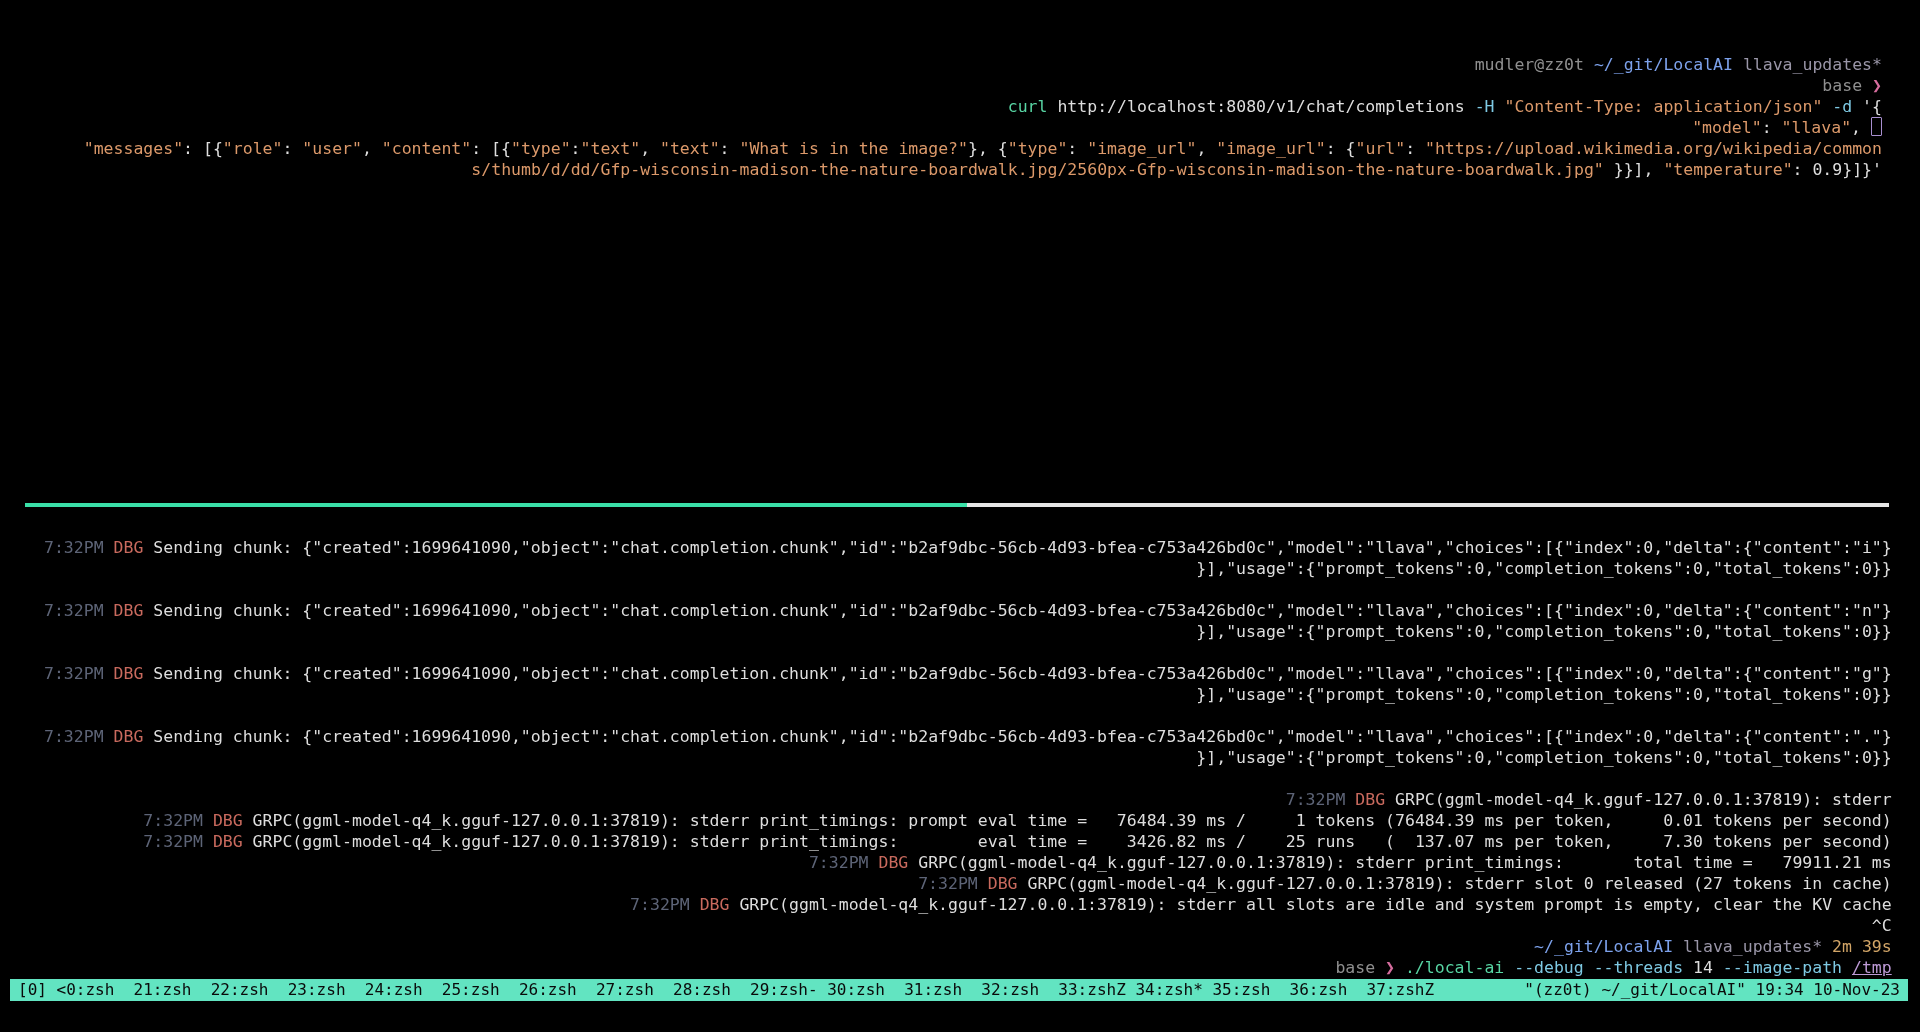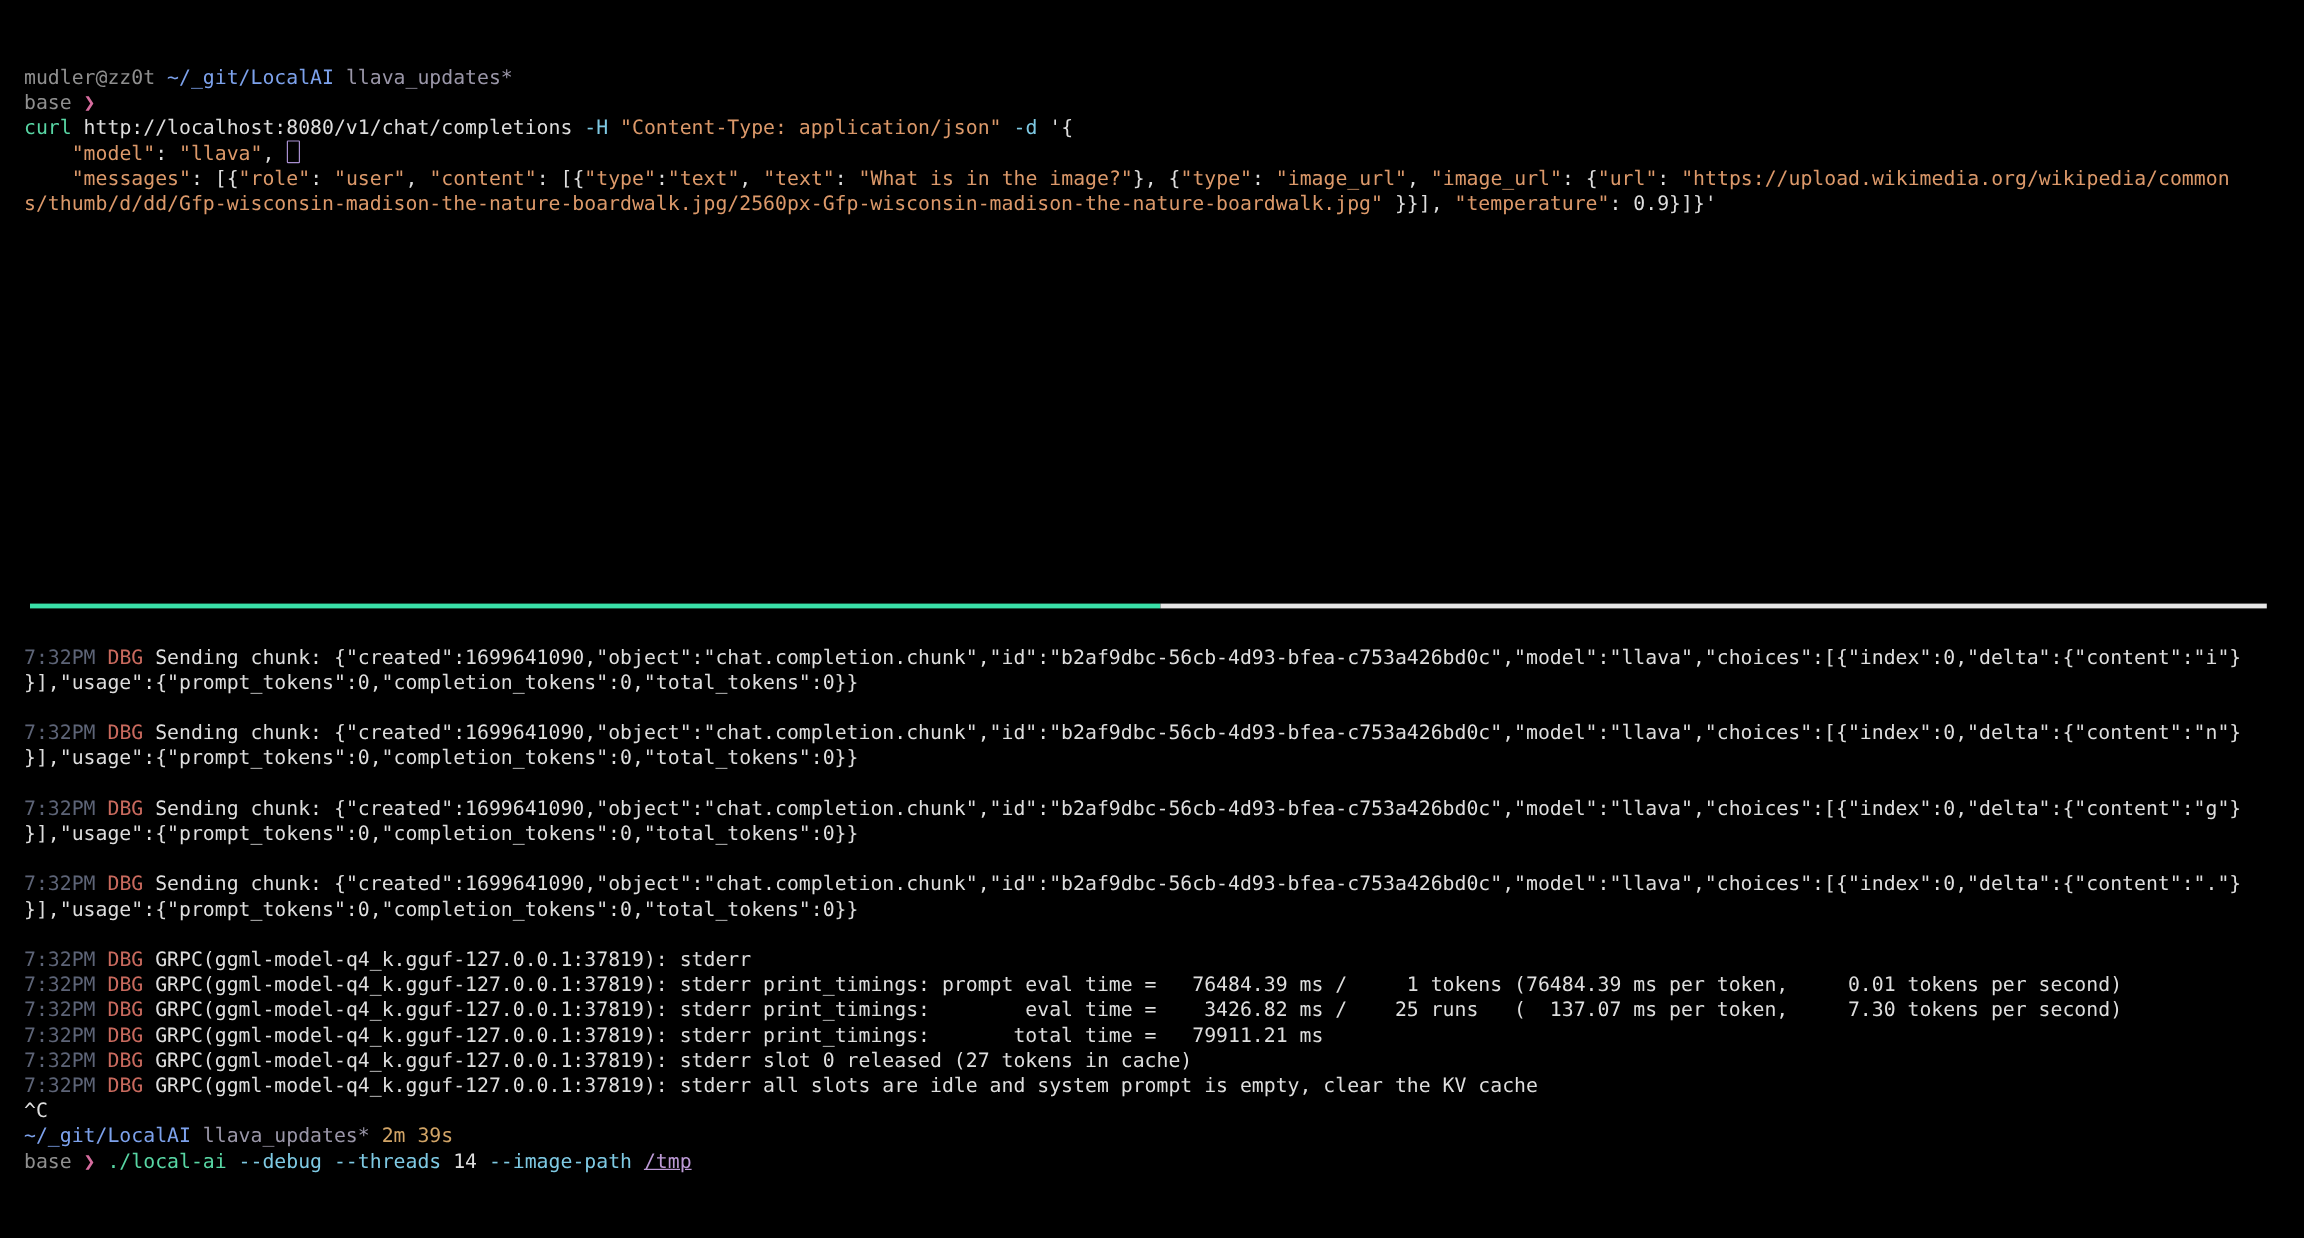--- a/index.html
+++ b/index.html
@@ -1,19 +1,19 @@
 <!DOCTYPE html>
 <html><head>
 <meta charset="utf-8">
 <style>
   html,body{margin:0;padding:0;background:#000;}
   body{width:1920px;height:1032px;overflow:hidden;position:relative;
        font-family:"DejaVu Sans Mono","Liberation Mono",monospace;}
   .terminal{position:absolute;inset:0;font-size:16.5px;line-height:21px;}
-  .section{position:absolute;left:20px;white-space:pre;}
+  .section{position:absolute;left:44px;white-space:pre;text-align:right;}
   #sect-top{top:54px;}
   #sect-out{top:537px;}
   .term-line{height:21px;white-space:pre;}
   .cursor-box{display:inline-block;width:9px;height:17px;border:1.5px solid #a88fd0;
               border-radius:1px;vertical-align:-3px;}
   #pane-divider{position:absolute;top:503px;left:25px;width:1864px;height:4px;display:flex;}
   #divider-active{width:942px;height:100%;}
   #divider-rest{flex:1;height:100%;}
   #status-bar{position:absolute;top:979px;left:10px;right:12px;height:22px;
               display:flex;justify-content:space-between;align-items:center;
@@ -26,13 +26,17 @@
 <div class="terminal">
   <div class="section" id="sect-top"><div class="term-line"><span style="color: rgb(143, 143, 143);">mudler@zz0t </span><span style="color: rgb(125, 162, 236);">~/_git/LocalAI</span><span style="color: rgb(154, 150, 168);"> llava_updates*</span></div><div class="term-line"><span style="color: rgb(143, 143, 143);">base </span><span style="color: rgb(214, 109, 158);">❯</span></div><div class="term-line"><span style="color: rgb(88, 214, 164);">curl</span><span style="color: rgb(222, 222, 222);"> http://localhost:8080/v1/chat/completions </span><span style="color: rgb(126, 201, 227);">-H</span><span style="color: rgb(222, 222, 222);"> </span><span style="color: rgb(220, 153, 106);">"Content-Type: application/json"</span><span style="color: rgb(222, 222, 222);"> </span><span style="color: rgb(126, 201, 227);">-d</span><span style="color: rgb(222, 222, 222);"> '{</span></div><div class="term-line"><span style="color: rgb(222, 222, 222);">    </span><span style="color: rgb(220, 153, 106);">"model"</span><span style="color: rgb(222, 222, 222);">: </span><span style="color: rgb(220, 153, 106);">"llava"</span><span style="color: rgb(222, 222, 222);">, </span><span class="cursor-box" style="border-color: rgb(168, 143, 208);"></span></div><div class="term-line"><span style="color: rgb(222, 222, 222);">    </span><span style="color: rgb(220, 153, 106);">"messages"</span><span style="color: rgb(222, 222, 222);">: [{</span><span style="color: rgb(220, 153, 106);">"role"</span><span style="color: rgb(222, 222, 222);">: </span><span style="color: rgb(220, 153, 106);">"user"</span><span style="color: rgb(222, 222, 222);">, </span><span style="color: rgb(220, 153, 106);">"content"</span><span style="color: rgb(222, 222, 222);">: [{</span><span style="color: rgb(220, 153, 106);">"type"</span><span style="color: rgb(222, 222, 222);">:</span><span style="color: rgb(220, 153, 106);">"text"</span><span style="color: rgb(222, 222, 222);">, </span><span style="color: rgb(220, 153, 106);">"text"</span><span style="color: rgb(222, 222, 222);">: </span><span style="color: rgb(220, 153, 106);">"What is in the image?"</span><span style="color: rgb(222, 222, 222);">}, {</span><span style="color: rgb(220, 153, 106);">"type"</span><span style="color: rgb(222, 222, 222);">: </span><span style="color: rgb(220, 153, 106);">"image_url"</span><span style="color: rgb(222, 222, 222);">, </span><span style="color: rgb(220, 153, 106);">"image_url"</span><span style="color: rgb(222, 222, 222);">: {</span><span style="color: rgb(220, 153, 106);">"url"</span><span style="color: rgb(222, 222, 222);">: </span><span style="color: rgb(220, 153, 106);">"https://upload.wikimedia.org/wikipedia/common</span></div><div class="term-line"><span style="color: rgb(220, 153, 106);">s/thumb/d/dd/Gfp-wisconsin-madison-the-nature-boardwalk.jpg/2560px-Gfp-wisconsin-madison-the-nature-boardwalk.jpg"</span><span style="color: rgb(222, 222, 222);"> }}], </span><span style="color: rgb(220, 153, 106);">"temperature"</span><span style="color: rgb(222, 222, 222);">: 0.9}]}'</span></div></div>
 
   <div id="pane-divider">
     <div id="divider-active" style="background: rgb(58, 224, 168);"></div>
     <div id="divider-rest" style="background: rgb(230, 230, 230);"></div>
   </div>
 
   <div class="section" id="sect-out"><div class="term-line"><span style="color: rgb(93, 100, 119);">7:32PM</span><span style="color: rgb(222, 222, 222);"> </span><span style="color: rgb(201, 106, 94);">DBG</span><span style="color: rgb(222, 222, 222);"> Sending chunk: {"created":1699641090,"object":"chat.completion.chunk","id":"b2af9dbc-56cb-4d93-bfea-c753a426bd0c","model":"llava","choices":[{"index":0,"delta":{"content":"i"}</span></div><div class="term-line"><span style="color: rgb(222, 222, 222);">}],"usage":{"prompt_tokens":0,"completion_tokens":0,"total_tokens":0}}</span></div><div class="term-line"></div><div class="term-line"><span style="color: rgb(93, 100, 119);">7:32PM</span><span style="color: rgb(222, 222, 222);"> </span><span style="color: rgb(201, 106, 94);">DBG</span><span style="color: rgb(222, 222, 222);"> Sending chunk: {"created":1699641090,"object":"chat.completion.chunk","id":"b2af9dbc-56cb-4d93-bfea-c753a426bd0c","model":"llava","choices":[{"index":0,"delta":{"content":"n"}</span></div><div class="term-line"><span style="color: rgb(222, 222, 222);">}],"usage":{"prompt_tokens":0,"completion_tokens":0,"total_tokens":0}}</span></div><div class="term-line"></div><div class="term-line"><span style="color: rgb(93, 100, 119);">7:32PM</span><span style="color: rgb(222, 222, 222);"> </span><span style="color: rgb(201, 106, 94);">DBG</span><span style="color: rgb(222, 222, 222);"> Sending chunk: {"created":1699641090,"object":"chat.completion.chunk","id":"b2af9dbc-56cb-4d93-bfea-c753a426bd0c","model":"llava","choices":[{"index":0,"delta":{"content":"g"}</span></div><div class="term-line"><span style="color: rgb(222, 222, 222);">}],"usage":{"prompt_tokens":0,"completion_tokens":0,"total_tokens":0}}</span></div><div class="term-line"></div><div class="term-line"><span style="color: rgb(93, 100, 119);">7:32PM</span><span style="color: rgb(222, 222, 222);"> </span><span style="color: rgb(201, 106, 94);">DBG</span><span style="color: rgb(222, 222, 222);"> Sending chunk: {"created":1699641090,"object":"chat.completion.chunk","id":"b2af9dbc-56cb-4d93-bfea-c753a426bd0c","model":"llava","choices":[{"index":0,"delta":{"content":"."}</span></div><div class="term-line"><span style="color: rgb(222, 222, 222);">}],"usage":{"prompt_tokens":0,"completion_tokens":0,"total_tokens":0}}</span></div><div class="term-line"></div><div class="term-line"><span style="color: rgb(93, 100, 119);">7:32PM</span><span style="color: rgb(222, 222, 222);"> </span><span style="color: rgb(201, 106, 94);">DBG</span><span style="color: rgb(222, 222, 222);"> GRPC(ggml-model-q4_k.gguf-127.0.0.1:37819): stderr</span></div><div class="term-line"><span style="color: rgb(93, 100, 119);">7:32PM</span><span style="color: rgb(222, 222, 222);"> </span><span style="color: rgb(201, 106, 94);">DBG</span><span style="color: rgb(222, 222, 222);"> GRPC(ggml-model-q4_k.gguf-127.0.0.1:37819): stderr print_timings: prompt eval time =   76484.39 ms /     1 tokens (76484.39 ms per token,     0.01 tokens per second)</span></div><div class="term-line"><span style="color: rgb(93, 100, 119);">7:32PM</span><span style="color: rgb(222, 222, 222);"> </span><span style="color: rgb(201, 106, 94);">DBG</span><span style="color: rgb(222, 222, 222);"> GRPC(ggml-model-q4_k.gguf-127.0.0.1:37819): stderr print_timings:        eval time =    3426.82 ms /    25 runs   (  137.07 ms per token,     7.30 tokens per second)</span></div><div class="term-line"><span style="color: rgb(93, 100, 119);">7:32PM</span><span style="color: rgb(222, 222, 222);"> </span><span style="color: rgb(201, 106, 94);">DBG</span><span style="color: rgb(222, 222, 222);"> GRPC(ggml-model-q4_k.gguf-127.0.0.1:37819): stderr print_timings:       total time =   79911.21 ms</span></div><div class="term-line"><span style="color: rgb(93, 100, 119);">7:32PM</span><span style="color: rgb(222, 222, 222);"> </span><span style="color: rgb(201, 106, 94);">DBG</span><span style="color: rgb(222, 222, 222);"> GRPC(ggml-model-q4_k.gguf-127.0.0.1:37819): stderr slot 0 released (27 tokens in cache)</span></div><div class="term-line"><span style="color: rgb(93, 100, 119);">7:32PM</span><span style="color: rgb(222, 222, 222);"> </span><span style="color: rgb(201, 106, 94);">DBG</span><span style="color: rgb(222, 222, 222);"> GRPC(ggml-model-q4_k.gguf-127.0.0.1:37819): stderr all slots are idle and system prompt is empty, clear the KV cache</span></div><div class="term-line"><span style="color: rgb(222, 222, 222);">^C</span></div><div class="term-line"><span style="color: rgb(125, 162, 236);">~/_git/LocalAI</span><span style="color: rgb(154, 150, 168);"> llava_updates*</span><span style="color: rgb(210, 165, 103);"> 2m 39s</span></div><div class="term-line"><span style="color: rgb(143, 143, 143);">base </span><span style="color: rgb(214, 109, 158);">❯</span><span style="color: rgb(88, 214, 164);"> ./local-ai</span><span style="color: rgb(126, 201, 227);"> --debug --threads</span><span style="color: rgb(222, 222, 222);"> 14</span><span style="color: rgb(126, 201, 227);"> --image-path</span><span style="color: rgb(222, 222, 222);"> </span><span style="color: rgb(189, 154, 214); text-decoration: underline;">/tmp</span></div></div>
 
+  <div id="status-bar" style="background: rgb(98, 228, 193); color: rgb(10, 10, 10);">
+    <span>[0] &lt;0:zsh  21:zsh  22:zsh  23:zsh  24:zsh  25:zsh  26:zsh  27:zsh  28:zsh  29:zsh- 30:zsh  31:zsh  32:zsh  33:zshZ 34:zsh* 35:zsh  36:zsh  37:zshZ</span>
+    <span>"(zz0t) ~/_git/LocalAI" 19:34 10-Nov-23</span>
+  </div>
 </div>
 
 </body></html>

